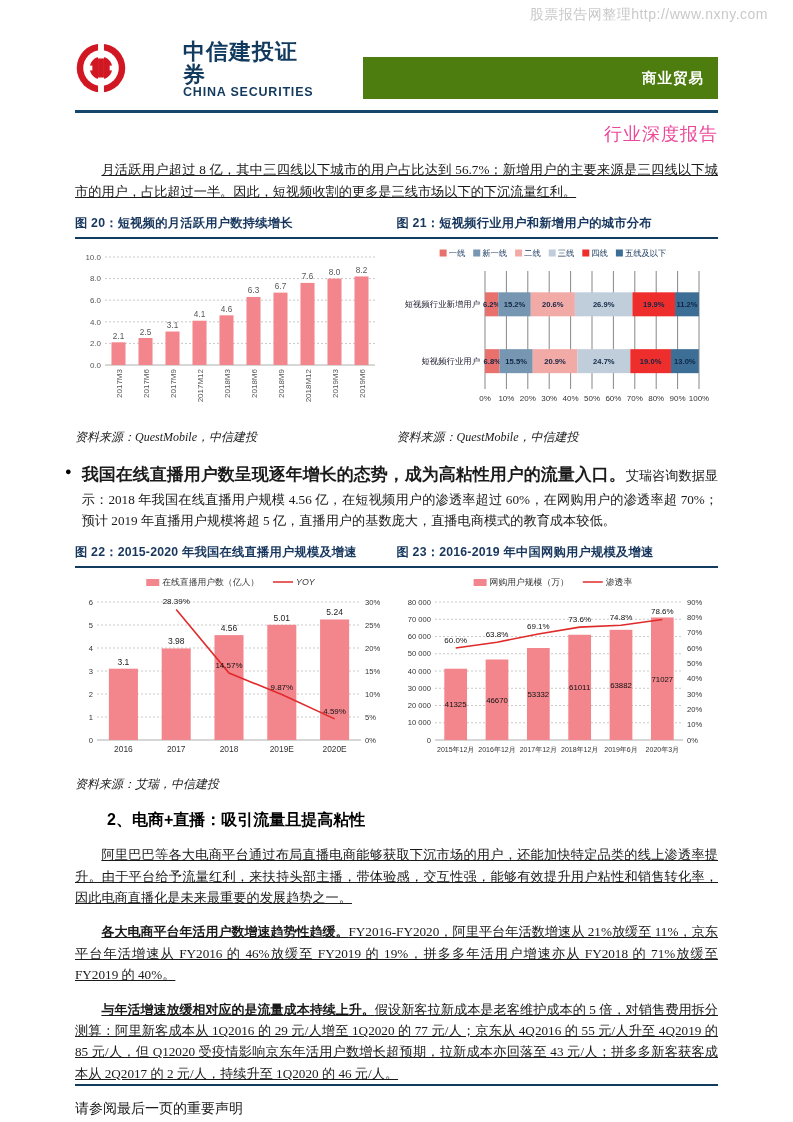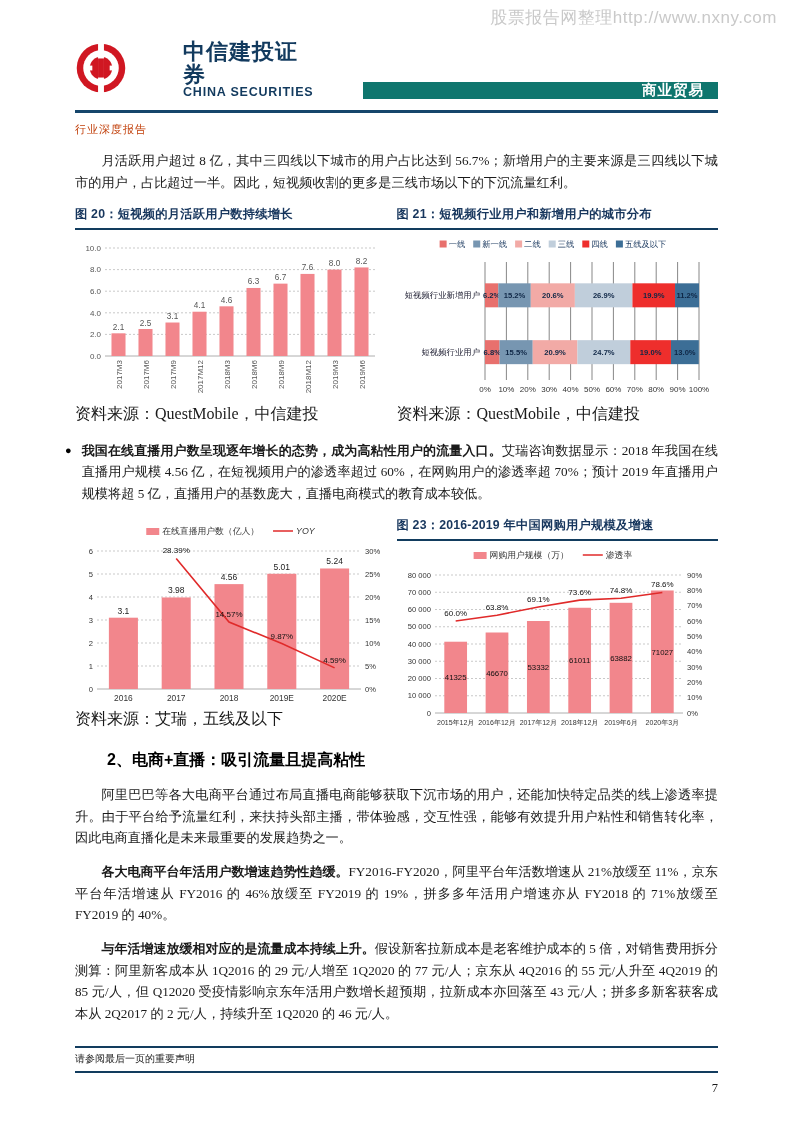--- a/index.html
+++ b/index.html
@@ -4,65 +4,65 @@
 <style>
   html,body{margin:0;padding:0;background:#e9e9e9;}
   .page{
     position:relative;width:793px;height:1122px;margin:0 auto;background:#ffffff;
     box-sizing:border-box;padding:40px 75px 26px 75px;
     display:flex;flex-direction:column;
     font-family:"Liberation Serif",serif;color:#1a1a1a;
     overflow:hidden;
   }
   .watermark{
-    position:absolute;top:6px;right:16px;
-    font-family:"Liberation Sans",sans-serif;font-size:17px;color:#c9c9c9;letter-spacing:.5px;
+    position:absolute;top:6px;right:25px;
+    font-family:"Liberation Sans",sans-serif;font-size:14px;color:#c9c9c9;letter-spacing:.5px;
   }
   
   .header{display:flex;align-items:flex-end;}
   .logo-wrap{display:flex;align-items:center;width:240px;flex:0 0 auto;gap:48px;}
   .logo-text{margin-left:8px;line-height:1.05;}
   .logo-cn{font-family:"Liberation Sans",sans-serif;font-weight:bold;font-size:22px;color:#123a5e;letter-spacing:1px;}
   .logo-en{font-family:"Liberation Sans",sans-serif;font-weight:bold;font-size:12.5px;color:#123a5e;letter-spacing:.8px;}
   .sector-banner{
-    flex:1;height:17px;background:#0f766e;margin-left:48px;
+    flex:1;height:42px;background:#4d7c0f;margin-left:48px;
     display:flex;align-items:center;justify-content:flex-end;
     color:#fff;font-family:"Liberation Sans",sans-serif;font-weight:bold;font-size:14.5px;
     padding-right:14px;letter-spacing:1px;
   }
   .header-divider{border-bottom:3px solid #15466b;margin-top:11px;}
   .report-type{
-    margin-top:9px;
-    font-family:"Liberation Sans",sans-serif;font-size:11px;color:#c2410c;letter-spacing:1px;
+    text-align:right;margin-top:9px;
+    font-family:"Liberation Sans",sans-serif;font-size:18px;color:#ec4899;letter-spacing:1px;
   }
   
-  p.body{font-size:13.2px;line-height:1.62;text-align:justify;margin:13px 0 0 0;text-indent:2em;}
+  p.body{font-size:13.2px;line-height:1.62;text-align:justify;margin:13px 0 0 0;text-indent:2em;text-decoration:underline;}
   p.body b{font-family:"Liberation Sans",sans-serif;font-size:13px;}
   .bullet-row{display:flex;margin:15px 0 0 0;}
   .bullet-marker{flex:0 0 auto;font-size:11px;line-height:21.4px;margin:0 10px 0 -10px;color:#000;}
   .bullet-text{font-size:13.2px;line-height:1.62;text-align:justify;}
-  .bullet-text b{font-family:"Liberation Sans",sans-serif;font-size:13px;}
+  .bullet-text b{font-family:"Liberation Sans",sans-serif;font-size:17px;}
   .section-heading{
     font-family:"Liberation Sans",sans-serif;font-weight:bold;font-size:16px;color:#000;
     margin:17px 0 0 0;text-indent:2em;
   }
   
   .fig-row{display:flex;margin-top:13px;}
   .fig{flex:1;min-width:0;}
   .fig-caption{
     font-family:"Liberation Sans",sans-serif;font-weight:bold;font-size:12.3px;color:#17365d;
     padding-bottom:5px;border-bottom:2.5px solid #123c5e;letter-spacing:.2px;
   }
   .chart-box{margin-top:4px;}
   .chart-box svg{display:block;}
-  .fig-source{font-size:16px;color:#1a1a1a;margin-top:0;}
+  .fig-source{font-size:12px;font-style:italic;color:#1a1a1a;margin-top:16px;}
   
   .footer{margin-top:auto;}
   .footer-band{border-top:2.5px solid #123c5e;border-bottom:2.5px solid #123c5e;padding:4px 0 5px 0;}
-  .disclaimer{font-size:10px;color:#1a1a1a;}
+  .disclaimer{font-size:14px;color:#1a1a1a;margin-top:10px;}
   .page-number{text-align:right;font-size:12.5px;margin-top:8px;color:#1a1a1a;}
 </style>
 </head>
 <body>
 
 <div class="page">
 
   <div class="watermark">股票报告网整理http://www.nxny.com</div>
 
   <div class="header">
@@ -215,20 +215,21 @@
     </div>
   </div>
 
   <div class="bullet-row">
     <span class="bullet-marker">●</span>
     <span class="bullet-text"><b>我国在线直播用户数呈现逐年增长的态势，成为高粘性用户的流量入口。</b><span>艾瑞咨询数据显示：2018 年我国在线直播用户规模 4.56 亿，在短视频用户的渗透率超过 60%，在网购用户的渗透率超 70%；预计 2019 年直播用户规模将超 5 亿，直播用户的基数庞大，直播电商模式的教育成本较低。</span></span>
   </div>
 
   <div class="fig-row">
     <div class="fig">
+      <div class="fig-caption">图 22：2015-2020 年我国在线直播用户规模及增速</div>
       <div class="chart-box">
           <svg viewBox="0 0 312 188" width="312" height="188">
             <g transform="translate(71.26221466064453,13)">
               <rect x="0" y="-6" width="13" height="7" fill="#f2868c"></rect>
               <text x="16" y="0" font-size="8.8" fill="#333" font-family="&quot;Liberation Sans&quot;, sans-serif">在线直播用户数（亿人）</text>
               <line x1="126.765625" y1="-3" x2="146.765625" y2="-3" stroke="#e02a2a" stroke-width="1.5"></line>
               <text x="149.765625" y="0" font-size="8.8" fill="#333" font-style="italic" font-family="&quot;Liberation Sans&quot;, sans-serif">YOY</text>
             </g>
             <line x1="22" x2="286" y1="168" y2="168" stroke="#999" stroke-width="0.8"></line>
             <text x="18" y="170.6" text-anchor="end" font-size="7.6" fill="#333" font-family="&quot;Liberation Sans&quot;, sans-serif">0</text>
@@ -266,21 +267,21 @@
             <rect x="245.07999999999998" y="47.47999999999999" width="29.04" height="120.52000000000001" fill="#f2868c"></rect>
             <text x="259.59999999999997" y="43.47999999999999" text-anchor="middle" font-size="8.5" fill="#222" font-family="&quot;Liberation Sans&quot;, sans-serif">5.24</text>
             <text x="259.59999999999997" y="180" text-anchor="middle" font-size="8.4" fill="#333" font-family="&quot;Liberation Sans&quot;, sans-serif">2020E</text>
             <polyline points="101.19999999999999,37.406000000000006 154,100.978 206.79999999999998,122.59800000000001 259.59999999999997,146.886" fill="none" stroke="#e02a2a" stroke-width="1.6"></polyline>
             <text x="101.19999999999999" y="32.406000000000006" text-anchor="middle" font-size="8" fill="#111" font-family="&quot;Liberation Sans&quot;, sans-serif">28.39%</text>
             <text x="154" y="95.978" text-anchor="middle" font-size="8" fill="#111" font-family="&quot;Liberation Sans&quot;, sans-serif">14.57%</text>
             <text x="206.79999999999998" y="117.59800000000001" text-anchor="middle" font-size="8" fill="#111" font-family="&quot;Liberation Sans&quot;, sans-serif">9.87%</text>
             <text x="259.59999999999997" y="141.886" text-anchor="middle" font-size="8" fill="#111" font-family="&quot;Liberation Sans&quot;, sans-serif">4.59%</text>
           </svg>
         </div>
-      <div class="fig-source">资料来源：艾瑞，五线及以下</div>
+      <div class="fig-source">资料来源：艾瑞，中信建投</div>
     </div>
     <div class="fig">
       <div class="fig-caption">图 23：2016-2019 年中国网购用户规模及增速</div>
       <div class="chart-box">
           <svg viewBox="0 0 312 188" width="312" height="188">
             <g transform="translate(76.6171875,13)">
               <rect x="0" y="-6" width="13" height="7" fill="#f2868c"></rect>
               <text x="16" y="0" font-size="8.8" fill="#333" font-family="&quot;Liberation Sans&quot;, sans-serif">网购用户规模（万）</text>
               <line x1="109.171875" y1="-3" x2="129.171875" y2="-3" stroke="#e02a2a" stroke-width="1.5"></line>
               <text x="132.171875" y="0" font-size="8.8" fill="#333" font-style="normal" font-family="&quot;Liberation Sans&quot;, sans-serif">渗透率</text>

